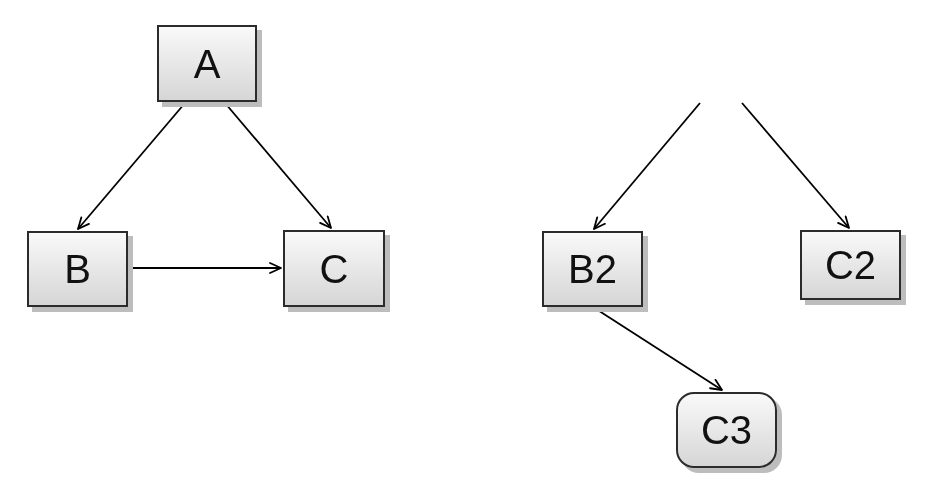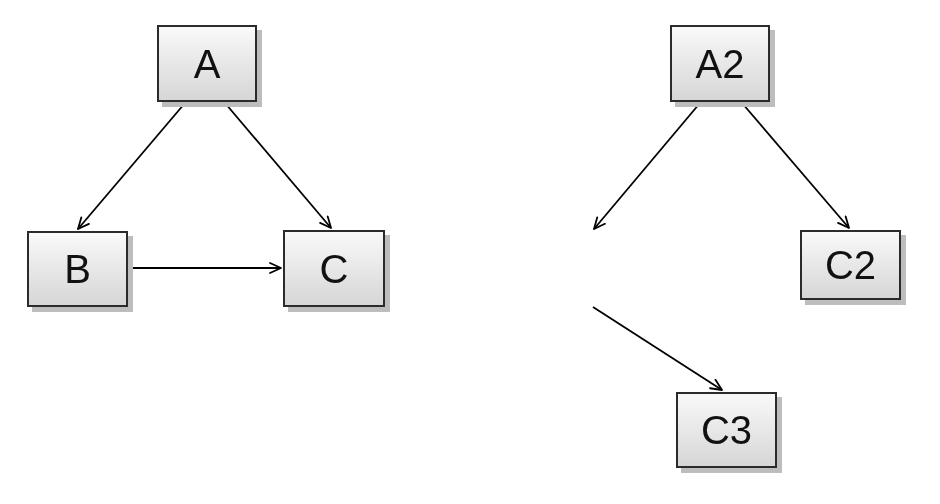--- a/index.html
+++ b/index.html
@@ -64,22 +64,22 @@
 
 <div class="node" style="left: 157px; top: 25px; width: 100px; height: 77px;">
       <span class="node-label">A</span>
     </div>
     <div class="node" style="left: 27px; top: 231px; width: 101px; height: 76px;">
       <span class="node-label">B</span>
     </div>
     <div class="node" style="left: 283px; top: 230px; width: 102px; height: 77px;">
       <span class="node-label">C</span>
     </div>
-    <div class="node" style="left: 670px; top: 25px; width: 100px; height: 77px;">
-      <span class="node-label">A2</span>
+    <div class="node" style="left: 542px; top: 231px; width: 101px; height: 76px;">
+      <span class="node-label">B2</span>
     </div>
     <div class="node" style="left: 800px; top: 230px; width: 101px; height: 70px;">
       <span class="node-label">C2</span>
     </div>
-    <div class="node" style="left: 676px; top: 392px; width: 101px; height: 76px;">
+    <div class="node" style="left: 676px; top: 392px; width: 101px; height: 76px; border-radius: 18px;">
       <span class="node-label">C3</span>
     </div>
   </div>
 
 </body></html>

